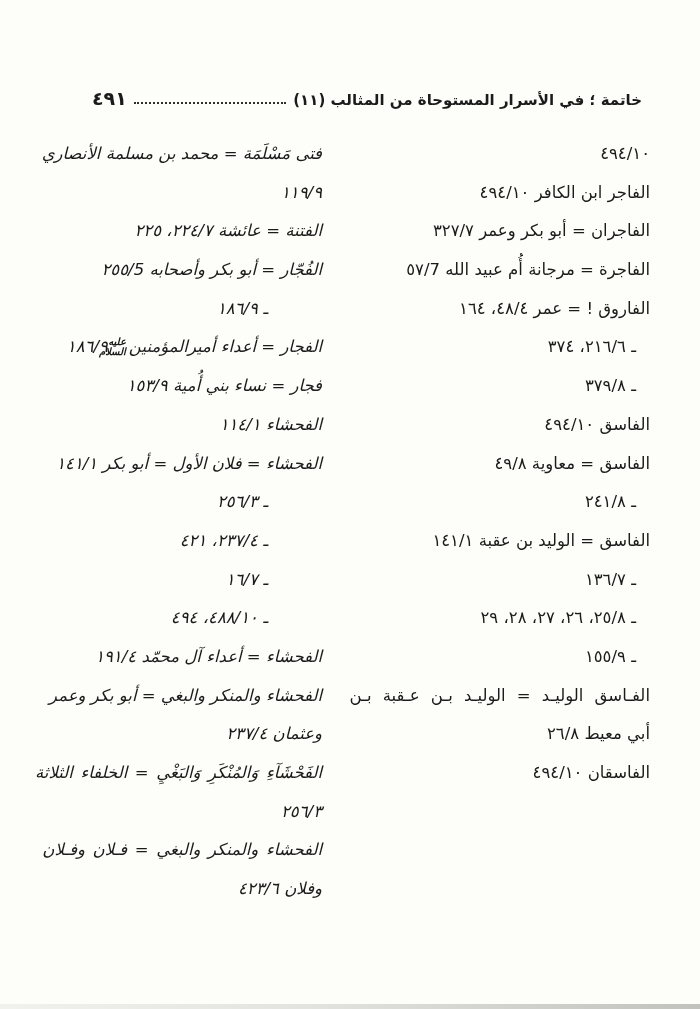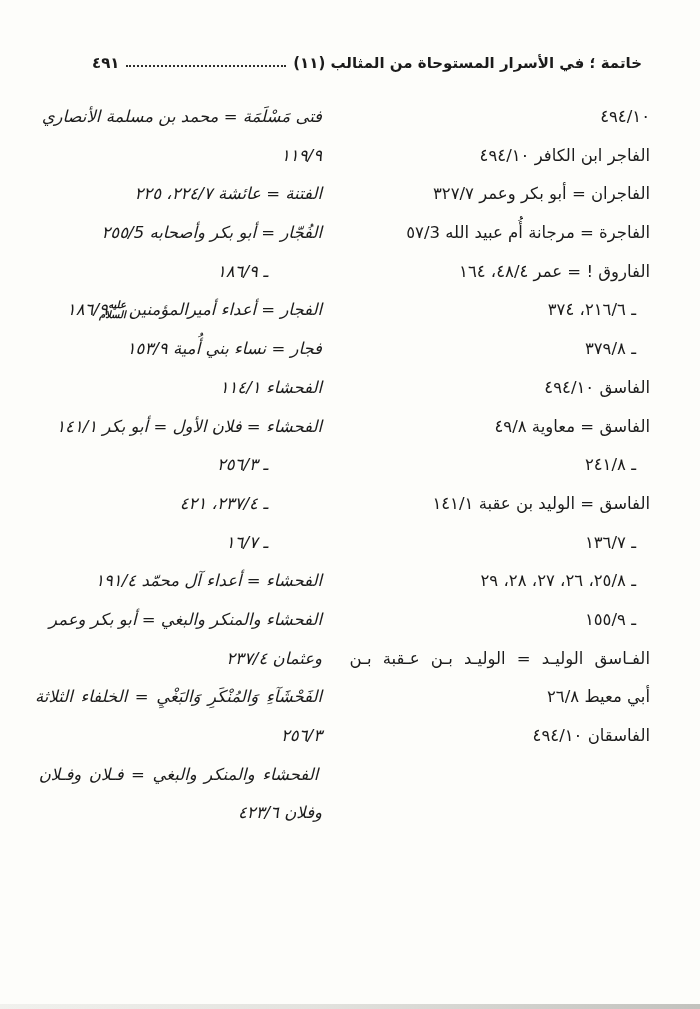--- a/index.html
+++ b/index.html
@@ -21,21 +21,21 @@
     font-weight:bold;
     font-size:15px;
   }
   .title { white-space:nowrap; letter-spacing:0;text-align:right; }
   .leader {
     flex:1;
     border-bottom:2px dotted #2e2e2c;
     margin:0 7px 5px 7px;
     min-width:30px;
   }
-  .pagenum { white-space:nowrap; font-size:15px; }
+  .pagenum { white-space:nowrap; font-size:19px;margin-top:33px; }
 
   
   .columns {
     display:flex;
     gap:96px;
     padding:26px 50px 0 62px;
     box-sizing:border-box;
   }
   .col { text-align:right; }
   .col-a { width:232px; flex:none; }
@@ -44,21 +44,21 @@
     height:38.7px;
     line-height:38.7px;
     font-size:16.5px;
     white-space:nowrap;
   }
   
   .col-a .dash { padding-right:14px; }
   .col-b .dash { padding-right:54px; }
   
   .spread { word-spacing:0.36em; }
-  .spread2 { word-spacing:0.14em;text-align:center; }
+  .spread2 { word-spacing:0.14em; }
 
   
   .honorific {
     display:inline-block;
     width:15px;
     font-size:10px;
     line-height:1.05;
     white-space:normal;
     text-align:center;
     vertical-align:-3px;
@@ -84,21 +84,21 @@
     <span class="title">خاتمة ؛ في الأسرار المستوحاة من المثالب (١١)</span>
     <span class="leader"></span>
     <span class="pagenum">٤٩١</span>
   </div>
 
   <div class="columns">
     <div class="col col-a">
         <div class="line cont"><span>٤٩٤/١٠</span></div>
         <div class="line entry"><span>الفاجر ابن الكافر ٤٩٤/١٠</span></div>
         <div class="line entry"><span>الفاجران = أبو بكر وعمر ٣٢٧/٧</span></div>
-        <div class="line entry"><span>الفاجرة = مرجانة أُم عبيد الله ٥٧/3</span></div>
+        <div class="line entry"><span>الفاجرة = مرجانة أُم عبيد الله ٥٧/7</span></div>
         <div class="line entry"><span>الفاروق ! = عمر ٤٨/٤، ١٦٤</span></div>
         <div class="line dash"><span>ـ ٢١٦/٦، ٣٧٤</span></div>
         <div class="line dash"><span>ـ ٣٧٩/٨</span></div>
         <div class="line entry"><span>الفاسق ٤٩٤/١٠</span></div>
         <div class="line entry"><span>الفاسق = معاوية ٤٩/٨</span></div>
         <div class="line dash"><span>ـ ٢٤١/٨</span></div>
         <div class="line entry"><span>الفاسق = الوليد بن عقبة ١٤١/١</span></div>
         <div class="line dash"><span>ـ ١٣٦/٧</span></div>
         <div class="line dash"><span>ـ ٢٥/٨، ٢٦، ٢٧، ٢٨، ٢٩</span></div>
         <div class="line dash"><span>ـ ١٥٥/٩</span></div>
@@ -112,20 +112,21 @@
         <div class="line entry"><span>الفتنة = عائشة ٢٢٤/٧، ٢٢٥</span></div>
         <div class="line entry"><span>الفُجّار = أبو بكر وأصحابه ٢٥٥/5</span></div>
         <div class="line dash"><span>ـ ١٨٦/٩</span></div>
         <div class="line entry"><span>الفجار = أعداء أميرالمؤمنين</span><span class="honorific">عليه السلام</span><span>١٨٦/٩</span></div>
         <div class="line entry"><span>فجار = نساء بني أُمية ١٥٣/٩</span></div>
         <div class="line entry"><span>الفحشاء ١١٤/١</span></div>
         <div class="line entry"><span>الفحشاء = فلان الأول = أبو بكر ١٤١/١</span></div>
         <div class="line dash"><span>ـ ٢٥٦/٣</span></div>
         <div class="line dash"><span>ـ ٢٣٧/٤، ٤٢١</span></div>
         <div class="line dash"><span>ـ ١٦/٧</span></div>
+        <div class="line dash"><span>ـ ٤٨٨/١٠، ٤٩٤</span></div>
         <div class="line entry"><span>الفحشاء = أعداء آل محمّد ١٩١/٤</span></div>
         <div class="line entry"><span>الفحشاء والمنكر والبغي = أبو بكر وعمر</span></div>
         <div class="line cont"><span>وعثمان ٢٣٧/٤</span></div>
         <div class="line spread2"><span>الفَحْشَآءِ وَالمُنْكَرِ وَالبَغْيِ = الخلفاء الثلاثة</span></div>
         <div class="line cont"><span>٢٥٦/٣</span></div>
         <div class="line spread2"><span>الفحشاء والمنكر والبغي = فـلان وفـلان</span></div>
         <div class="line cont"><span>وفلان ٤٢٣/٦</span></div>
       </div>
   </div>
 

